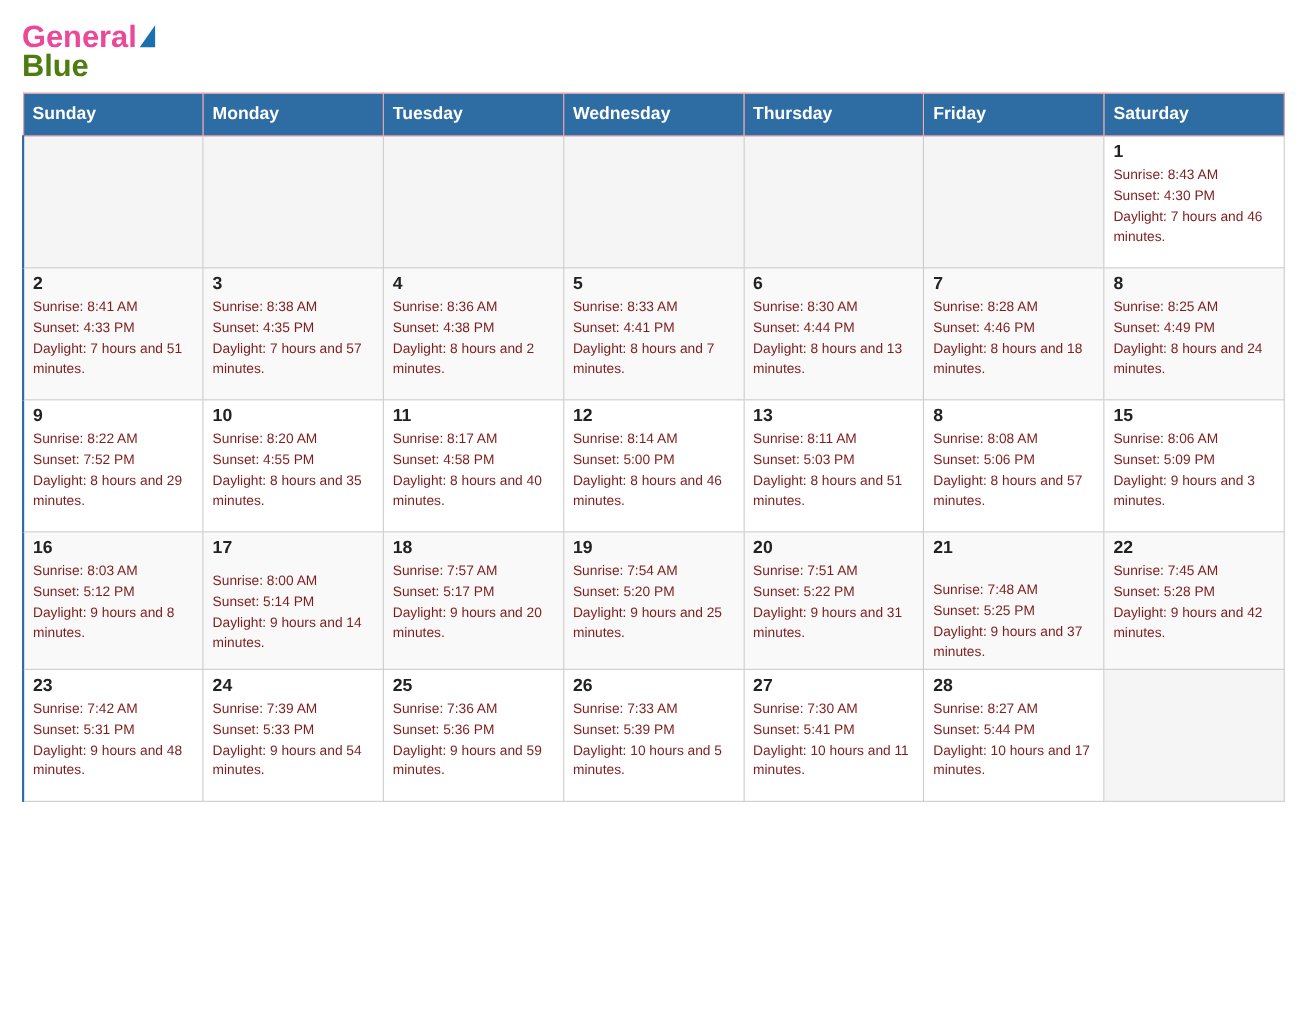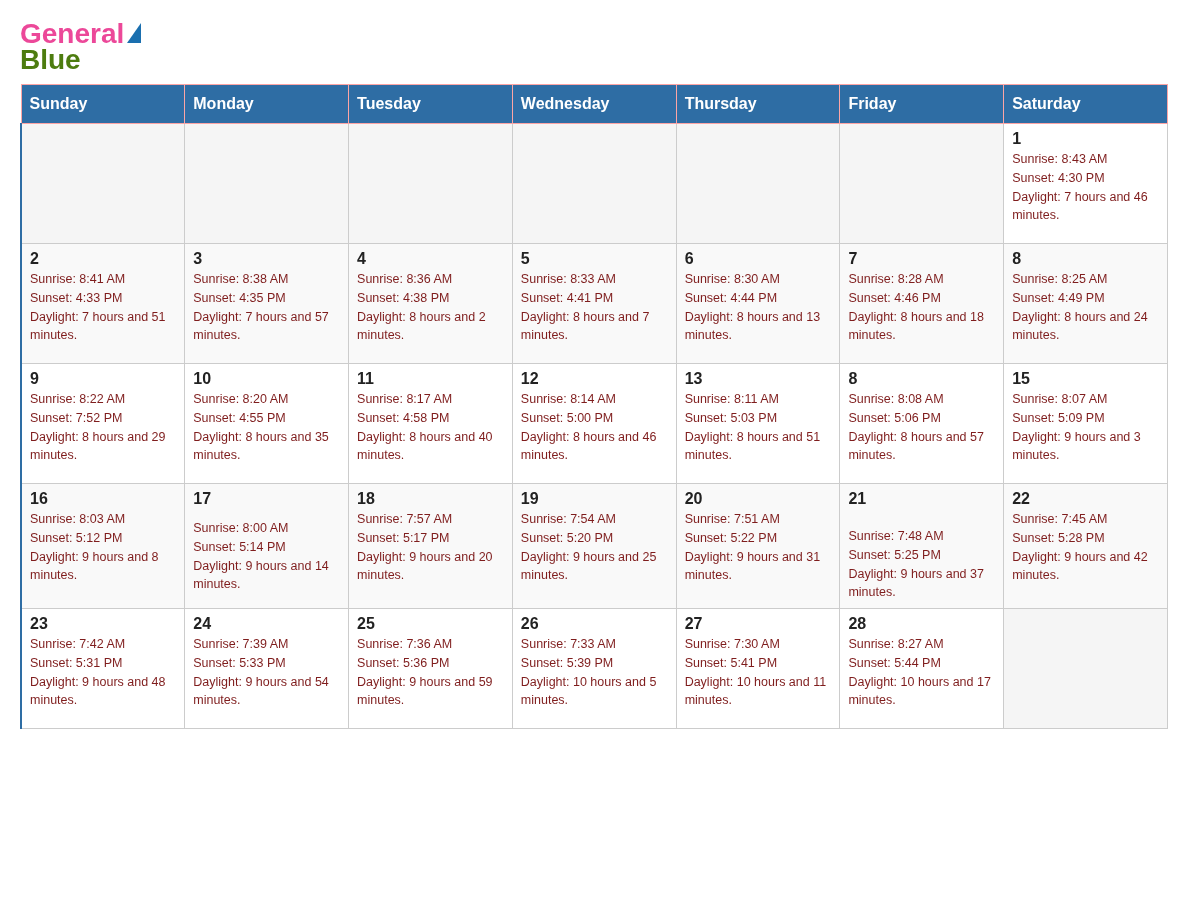--- a/index.html
+++ b/index.html
@@ -206,21 +206,21 @@
 Daylight: 8 hours and 51 minutes.</div>
         </td>
         <td>
           <span class="day-number">8</span>
           <div class="day-info" style="white-space: pre-line;">Sunrise: 8:08 AM
 Sunset: 5:06 PM
 Daylight: 8 hours and 57 minutes.</div>
         </td>
         <td>
           <span class="day-number">15</span>
-          <div class="day-info" style="white-space: pre-line;">Sunrise: 8:07 AM
+          <div class="day-info" style="white-space: pre-line;">Sunrise: 8:06 AM
 Sunset: 5:09 PM
 Daylight: 9 hours and 3 minutes.</div>
         </td>
       </tr>
       <tr>
         <td>
           <span class="day-number">16</span>
           <div class="day-info" style="white-space: pre-line;">Sunrise: 8:03 AM
 Sunset: 5:12 PM
 Daylight: 9 hours and 8 minutes.</div>

